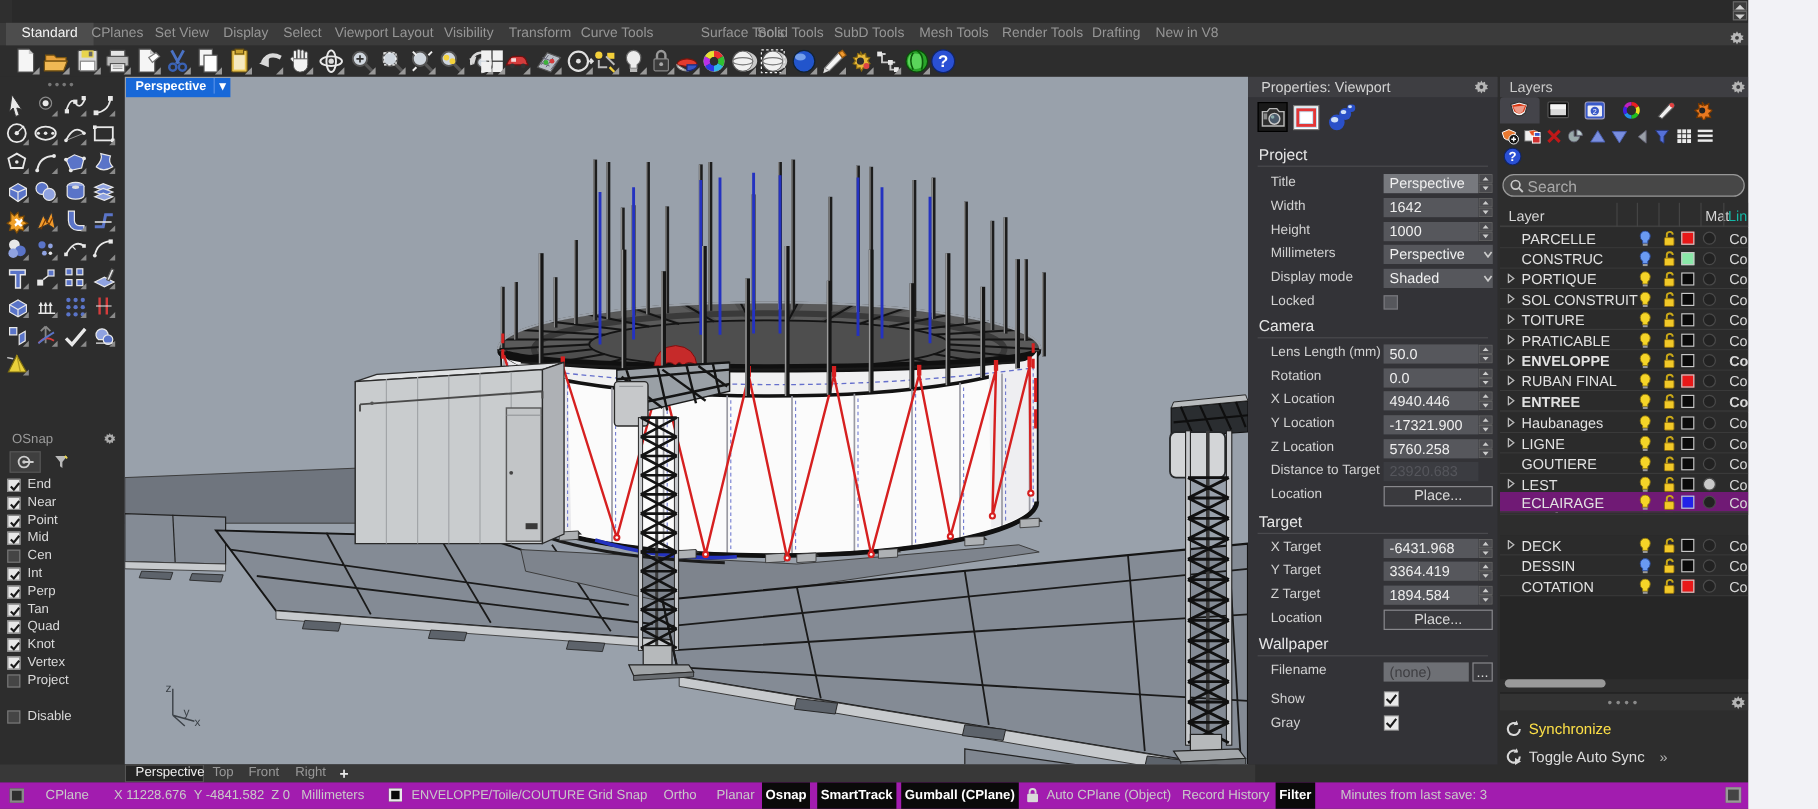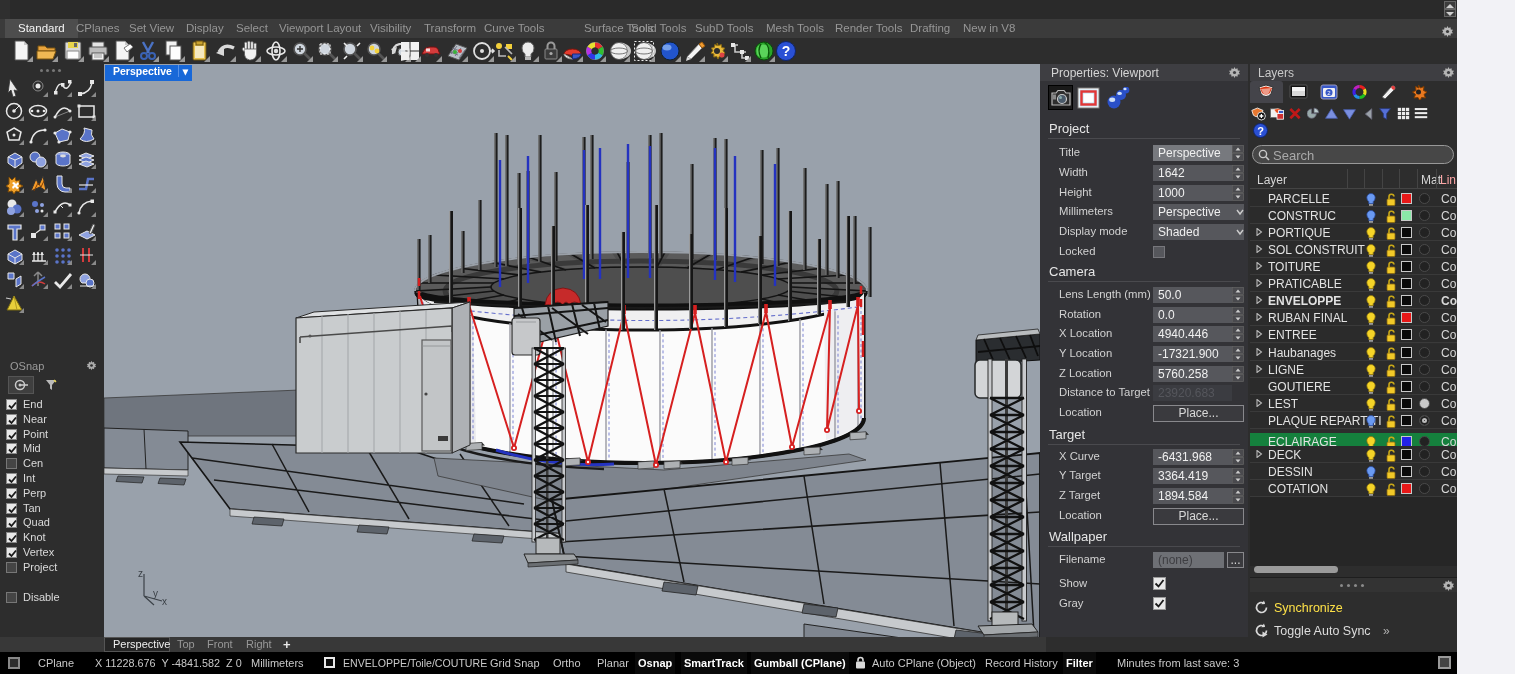--- a/index.html
+++ b/index.html
@@ -27,21 +27,21 @@
   .cb.un { background:#454545; border:1px solid #777; }
   .cb svg { position:absolute; left:0; top:0; }
   #osnap .lbl { position:absolute; left:23px; top:-1px; color:#dadada; font-size:11px; }
   
   #vp { position:absolute; left:104px; top:64px; width:936px; height:573px; background:#99a1ab; overflow:hidden; }
   #vptab { position:absolute; left:1px; top:1px; height:16px; background:#1868d8; color:#fff; font-size:10.5px; font-weight:bold; }
   
   #vtabs { position:absolute; left:0; top:637px; width:1046px; height:15px; background:#383838; }
   #vtabs .vt { position:absolute; top:0; height:15px; line-height:15px; font-size:11px; color:#989898; }
   
-  #status { position:absolute; left:0; top:652px; width:1457px; height:22px; background:#000000; }
+  #status { position:absolute; left:0; top:652px; width:1457px; height:22px; background:#a21caf; }
   #status .s { position:absolute; top:5px; font-size:11px; color:#c9c9c9; white-space:nowrap; }
   #status .pill { background:#0a0a0a; color:#fff; font-weight:bold; padding:5px 3px; top:0px; }
   
   #props { position:absolute; left:1040px; top:64px; width:208px; height:573px; background:#333337; }
   #props .phdr { position:absolute; left:0; top:0; width:208px; height:17px; background:#3e3e42; color:#d4d4d4; font-size:12px; }
   #props .sect { position:absolute; left:9px; color:#e6e6e6; font-size:13px; }
   #props .lab { position:absolute; left:19px; color:#d2d2d2; font-size:11.3px; padding-top:1px; }
   #props .fld { position:absolute; left:113px; width:79px; height:16px; background:#56575c; color:#f0f0f0; font-size:12px; line-height:16px; padding-left:5px; }
   #props .spin { position:absolute; left:192px; width:12px; height:16px; }
   #props .drop { position:absolute; left:113px; width:91px; height:16px; background:#56575c; color:#f0f0f0; font-size:12px; line-height:16px; padding-left:5px; }
@@ -995,21 +995,21 @@
         <rect x="0.5" y="8.5" width="11" height="7" fill="#4a4a4e" stroke="#666" stroke-width="0.7"></rect>
         <path d="M3.5,5.5 L6,2.5 L8.5,5.5 Z" fill="#ccc"></path>
         <path d="M3.5,10.5 L8.5,10.5 L6,13.5 Z" fill="#ccc"></path>
       </svg>
 <div class="lab" style="top:321px">Distance to Target</div>
       <div class="fld" style="top:321px;background:#3b3c41;color:#55565c">23920.683</div>
 <div class="lab" style="top:341px">Location</div>
       <div class="btn" style="top:341px">Place...</div>
 <div class="sect" style="top:363px">Target</div>
 <div style="position:absolute;left:8px;top:380px;width:192px;height:1px;background:#4a4a4e"></div>
-<div class="lab" style="top:385px">X Curve</div>
+<div class="lab" style="top:385px">X Target</div>
       <div class="fld" style="top:385px">-6431.968</div>
       <svg class="spin" style="top:385px" width="12" height="16" viewBox="0 0 12 16">
         <rect x="0.5" y="0.5" width="11" height="7" fill="#4a4a4e" stroke="#666" stroke-width="0.7"></rect>
         <rect x="0.5" y="8.5" width="11" height="7" fill="#4a4a4e" stroke="#666" stroke-width="0.7"></rect>
         <path d="M3.5,5.5 L6,2.5 L8.5,5.5 Z" fill="#ccc"></path>
         <path d="M3.5,10.5 L8.5,10.5 L6,13.5 Z" fill="#ccc"></path>
       </svg>
 <div class="lab" style="top:404px">Y Target</div>
       <div class="fld" style="top:404px">3364.419</div>
       <svg class="spin" style="top:404px" width="12" height="16" viewBox="0 0 12 16">
@@ -1143,21 +1143,21 @@
       </svg>
 <div style="position:absolute;left:2px;top:81px;width:202px;height:19px;background:#474747;border:1.5px solid #989898;border-radius:10px"></div>
 <svg style="position:absolute;left:8px;top:85px" width="12" height="12" viewBox="0 0 12 12">
         <circle cx="5" cy="5" r="3.6" fill="none" stroke="#c9c9c9" stroke-width="1.4"></circle>
         <line x1="7.8" y1="7.8" x2="11" y2="11" stroke="#c9c9c9" stroke-width="1.6"></line>
       </svg>
 <div style="position:absolute;left:23px;top:84px;font-size:13px;color:#a9a9a9">Search</div>
 <div style="position:absolute;left:0;top:105px;width:207px;height:20px;background:#2d2d2d;border-bottom:1px solid #444">
         <span style="position:absolute;left:7px;top:4px;font-size:12px;color:#d5d5d5">Layer</span>
         <span style="position:absolute;left:171px;top:4px;font-size:12px;color:#d5d5d5">Mat</span>
-        <span style="position:absolute;left:190px;top:4px;font-size:12px;color:#fca5a5">Lin</span>
+        <span style="position:absolute;left:190px;top:4px;font-size:12px;color:#14b8a6">Lin</span>
         <span style="position:absolute;left:97px;top:0;width:1px;height:20px;background:#444"></span>
         <span style="position:absolute;left:114px;top:0;width:1px;height:20px;background:#444"></span>
         <span style="position:absolute;left:132px;top:0;width:1px;height:20px;background:#444"></span>
         <span style="position:absolute;left:149px;top:0;width:1px;height:20px;background:#444"></span>
         <span style="position:absolute;left:167px;top:0;width:1px;height:20px;background:#444"></span>
         <span style="position:absolute;left:186px;top:0;width:1px;height:20px;background:#444"></span>
       </div>
 <div class="lrow" style="top:126px;">
         <span class="nm" style="">PARCELLE</span>
         <span style="position:absolute;left:116px;top:2px"><svg width="10" height="13" viewBox="0 0 10 13">
@@ -1281,21 +1281,21 @@
             <rect x="3" y="11" width="4" height="1.8" fill="#999"></rect>
           </svg></span>
         <span style="position:absolute;left:136px;top:2px"><svg width="11" height="13" viewBox="0 0 11 13">
             <rect x="1" y="6" width="8" height="6.5" rx="1" fill="#f2c928" stroke="#8a6a10" stroke-width="0.8"></rect>
             <path d="M3,6 v-2 a2.5,2.5 0 0 1 5,-0.5" fill="none" stroke="#c9a818" stroke-width="1.6"></path>
           </svg></span>
         <span class="sw" style="background:#e81818"></span>
         <span class="mat"></span>
         <span class="co" style="">Co</span>
       </div>
-<div class="lrow" style="top:262.48px;">
+<div class="lrow" style="top:262.48px;font-weight:bold;">
         <svg class="exp" width="8" height="8" viewBox="0 0 8 8">
           <path d="M2,0.5 L6.5,4 L2,7.5 Z" fill="none" stroke="#b9b9b9" stroke-width="1.1"></path>
         </svg>
         <span class="nm" style="">ENTREE</span>
         <span style="position:absolute;left:116px;top:2px"><svg width="10" height="13" viewBox="0 0 10 13">
             <path d="M5,0.5 a4.2,4.2 0 0 1 4.2,4.2 q0,2.6 -2,4 v2 h-4.4 v-2 q-2,-1.4 -2,-4 A4.2,4.2 0 0 1 5,0.5 Z" fill="#f5d428" stroke="#8a7210" stroke-width="0.8"></path>
             <rect x="3" y="11" width="4" height="1.8" fill="#999"></rect>
           </svg></span>
         <span style="position:absolute;left:136px;top:2px"><svg width="11" height="13" viewBox="0 0 11 13">
             <rect x="1" y="6" width="8" height="6.5" rx="1" fill="#f2c928" stroke="#8a6a10" stroke-width="0.8"></rect>
@@ -1377,21 +1377,21 @@
             <rect x="3" y="11" width="4" height="1.8" fill="#999"></rect>
           </svg></span>
         <span style="position:absolute;left:136px;top:2px"><svg width="11" height="13" viewBox="0 0 11 13">
             <rect x="1" y="6" width="8" height="6.5" rx="1" fill="#f2c928" stroke="#8a6a10" stroke-width="0.8"></rect>
             <path d="M3,6 v-2 a2.5,2.5 0 0 1 5,-0.5" fill="none" stroke="#c9a818" stroke-width="1.6"></path>
           </svg></span>
         <span class="sw" style="background:#0a0a0a"></span>
         <span class="mat" style="background:#222;box-shadow:inset 0 0 0 2px #222, inset 0 0 0 4px #bbb"></span>
         <span class="co" style="">Co</span>
       </div>
-<div class="lrow" style="top:369px; background:#15803d;padding-left:42px;">
+<div class="lrow" style="top:346px; background:#701a75;padding-left:42px;">
         <span class="nm" style="">ECLAIRAGE</span>
         <span style="position:absolute;left:116px;top:2px"><svg width="10" height="13" viewBox="0 0 10 13">
             <path d="M5,0.5 a4.2,4.2 0 0 1 4.2,4.2 q0,2.6 -2,4 v2 h-4.4 v-2 q-2,-1.4 -2,-4 A4.2,4.2 0 0 1 5,0.5 Z" fill="#f5d428" stroke="#8a7210" stroke-width="0.8"></path>
             <rect x="3" y="11" width="4" height="1.8" fill="#999"></rect>
           </svg></span>
         <span style="position:absolute;left:136px;top:2px"><svg width="11" height="13" viewBox="0 0 11 13">
             <rect x="1" y="6" width="8" height="6.5" rx="1" fill="#f2c928" stroke="#8a6a10" stroke-width="0.8"></rect>
             <path d="M3,6 v-2 a2.5,2.5 0 0 1 5,-0.5" fill="none" stroke="#c9a818" stroke-width="1.6"></path>
           </svg></span>
         <span class="sw" style="background:#2222e8"></span>

